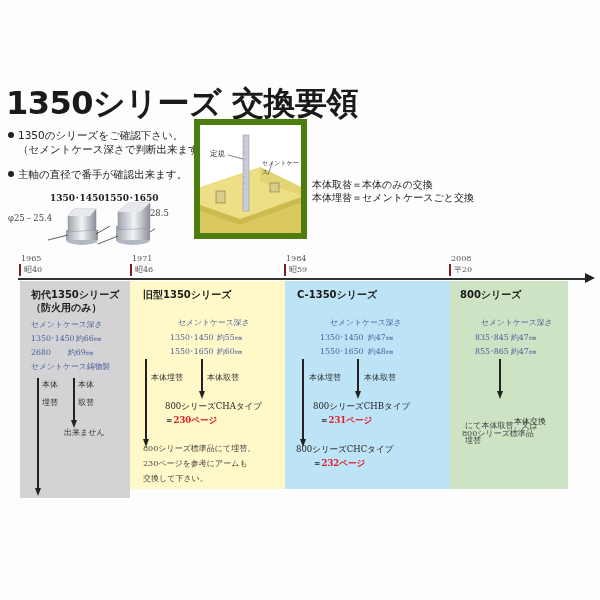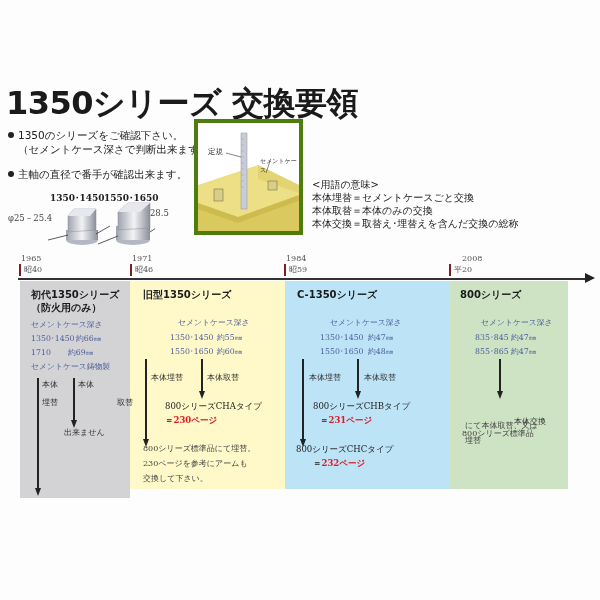--- a/index.html
+++ b/index.html
@@ -4,21 +4,21 @@
 <style>
   html, body { margin:0; padding:0; }
   body { width:600px; height:600px; background:#fdfdfd; position:relative; overflow:hidden;
          font-family:"DejaVu Sans","Liberation Sans",sans-serif; color:#222; }
   .abs { position:absolute; }
   .title { left:6px; top:82px; font-size:32px; font-weight:bold; letter-spacing:-0.5px; color:#1a1a1a; white-space:nowrap; }
   .bullet { font-size:10.5px; color:#222; white-space:nowrap; line-height:14px; }
   .bullet .dot { display:inline-block; width:6px; height:6px; border-radius:50%; background:#222; margin-right:4px; vertical-align:1px; }
   .prodlbl { font-size:9px; font-weight:bold; font-family:"DejaVu Serif","Liberation Serif",serif; }
   .dia { font-size:8.5px; color:#444; font-family:"DejaVu Serif","Liberation Serif",serif; }
-  .illus { left:194px; top:119px; width:102px; width:101px; height:108px; border:4px solid #4d7c0f; background:#fff; overflow:hidden; }
+  .illus { left:194px; top:119px; width:102px; width:101px; height:108px; border:6px solid #4d7c0f; background:#fff; overflow:hidden; }
   .terms { left:312px; top:178px; font-size:10px; line-height:13px; color:#222; white-space:nowrap; }
   .year { font-family:"DejaVu Serif","Liberation Serif",serif; font-size:8px; color:#555; }
   .era { font-family:"DejaVu Serif","Liberation Serif",serif; font-size:8px; color:#555; border-left:2px solid #7f1d1d; padding-left:3px; height:12px; line-height:12px; }
   .axis { left:18px; top:278px; width:570px; height:1.5px; background:#333; }
   .axis-head { left:585px; top:273px; width:0; height:0; border-top:5.5px solid transparent; border-bottom:5.5px solid transparent; border-left:10px solid #222; }
   .col { top:281px; }
   .col-gray { left:20px; width:110px; height:217px; background:#d3d3d5; }
   .col-yellow { left:130px; width:155px; height:208px; background:#fff8c8; }
   .col-blue { left:285px; width:165px; height:208px; background:#bde3f6; }
   .col-green { left:450px; width:118px; height:208px; background:#cde3c4; }
@@ -94,58 +94,56 @@
     <rect x="16" y="66" width="9" height="12" fill="#d8cd8a" stroke="#6a6233" stroke-width="0.5"></rect>
     <rect x="70" y="58" width="9" height="9" fill="#d8cd8a" stroke="#6a6233" stroke-width="0.5"></rect>
     <line x1="28" y1="30" x2="43" y2="34" stroke="#333" stroke-width="0.6"></line>
     <line x1="72" y1="38" x2="68" y2="50" stroke="#333" stroke-width="0.6"></line>
   </svg>
   <div class="abs" style="left:10px; top:24px; font-size:7.5px; color:#333;">定規</div>
   <div class="abs" style="left:62px; top:34px; font-size:6px; color:#333;">セメントケース</div>
 </div>
 
 <div class="abs terms">
-  <div>&lt;用語の意味&gt;</div>
+  <div>本体取替＝本体のみの交換</div>
   <div>本体埋替＝セメントケースごと交換</div>
-  <div>本体取替＝本体のみの交換</div>
-  <div>本体交換＝取替え･埋替えを含んだ交換の総称</div>
 </div>
 
 <div class="abs year" style="left:21px; top:254px;">1965</div>
 <div class="abs era" style="left:19px; top:264px;">昭40</div>
 <div class="abs year" style="left:132px; top:254px;">1971</div>
 <div class="abs era" style="left:130px; top:264px;">昭46</div>
 <div class="abs year" style="left:286px; top:254px;">1984</div>
 <div class="abs era" style="left:284px; top:264px;">昭59</div>
-<div class="abs year" style="left:451px; top:254px;margin-left:11px;">2008</div>
+<div class="abs year" style="left:451px; top:254px;">2008</div>
 <div class="abs era" style="left:449px; top:264px;">平20</div>
 <div class="abs axis"></div>
 <div class="abs axis-head"></div>
 
 <div class="abs col col-gray"></div>
 <div class="abs col col-yellow"></div>
 <div class="abs col col-blue"></div>
 <div class="abs col col-green"></div>
 
 <div class="abs colhead" style="left:31px; top:289px;">初代1350シリーズ</div>
 <div class="abs colhead" style="left:31px; top:302px;">（防火用のみ）</div>
 <div class="abs spec" style="left:31px; top:318px;">セメントケース深さ</div>
 <div class="abs spec" style="left:31px; top:332px;">1350･1450</div>
 <div class="abs spec" style="left:76px; top:332px;">約66㎜</div>
-<div class="abs spec" style="left:31px; top:346px;">1710</div>
+<div class="abs spec" style="left:31px; top:346px;">2680</div>
 <div class="abs spec" style="left:68px; top:346px;">約69㎜</div>
 <div class="abs spec" style="left:31px; top:360px;">セメントケース鋳物製</div>
 <div class="abs vline" style="left:37px; top:378px; height:110px;"></div>
 <div class="abs ahead" style="left:34.5px; top:488px;"></div>
 <div class="abs lbl" style="left:42px; top:378px;">本体</div>
 <div class="abs lbl" style="left:42px; top:396px;">埋替</div>
 <div class="abs vline" style="left:73px; top:378px; height:42px;"></div>
 <div class="abs ahead" style="left:70.5px; top:420px;"></div>
 <div class="abs lbl" style="left:78px; top:378px;">本体</div>
-<div class="abs lbl" style="left:78px; top:396px;margin-left:39px;">取替</div>
+<div class="abs lbl" style="left:78px; top:396px;">取替</div>
 <div class="abs lbl" style="left:64px; top:426px;">出来ません</div>
 
 <div class="abs colhead" style="left:143px; top:289px;">旧型1350シリーズ</div>
 <div class="abs spec" style="left:178px; top:316px;">セメントケース深さ</div>
 <div class="abs spec" style="left:170px; top:331px;">1350･1450</div>
 <div class="abs spec" style="left:217px; top:331px;">約55㎜</div>
 <div class="abs spec" style="left:170px; top:345px;">1550･1650</div>
 <div class="abs spec" style="left:217px; top:345px;">約60㎜</div>
 <div class="abs vline" style="left:145px; top:359px; height:80px;"></div>
 <div class="abs ahead" style="left:142.5px; top:439px;"></div>

